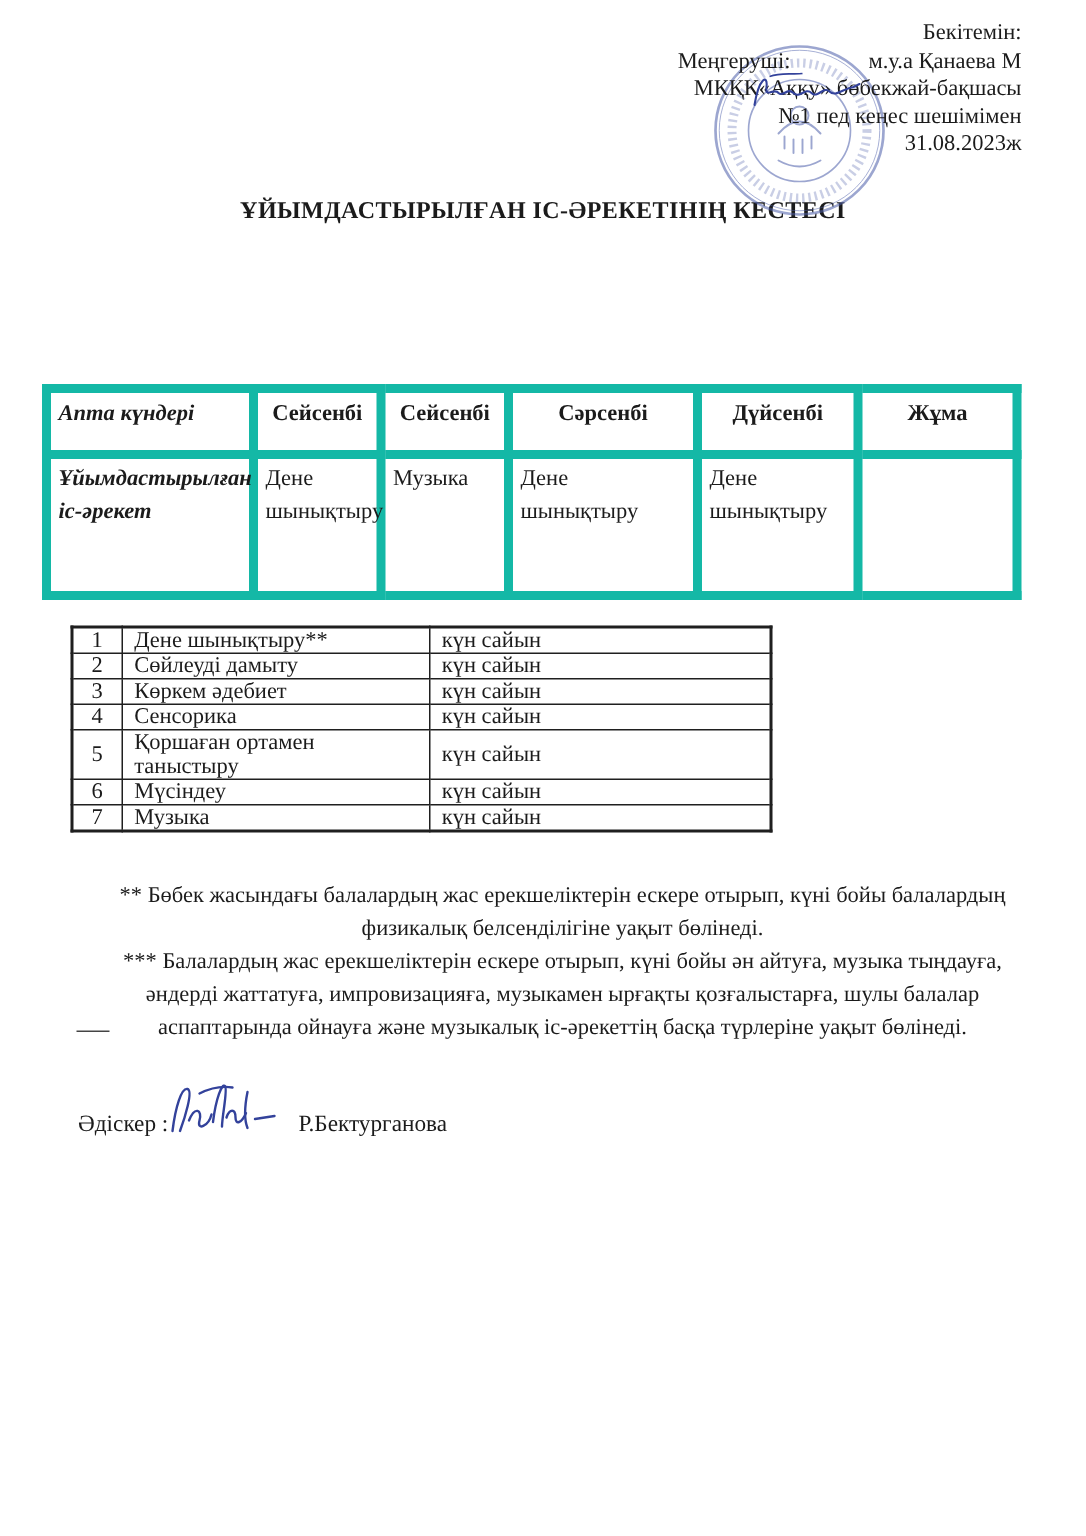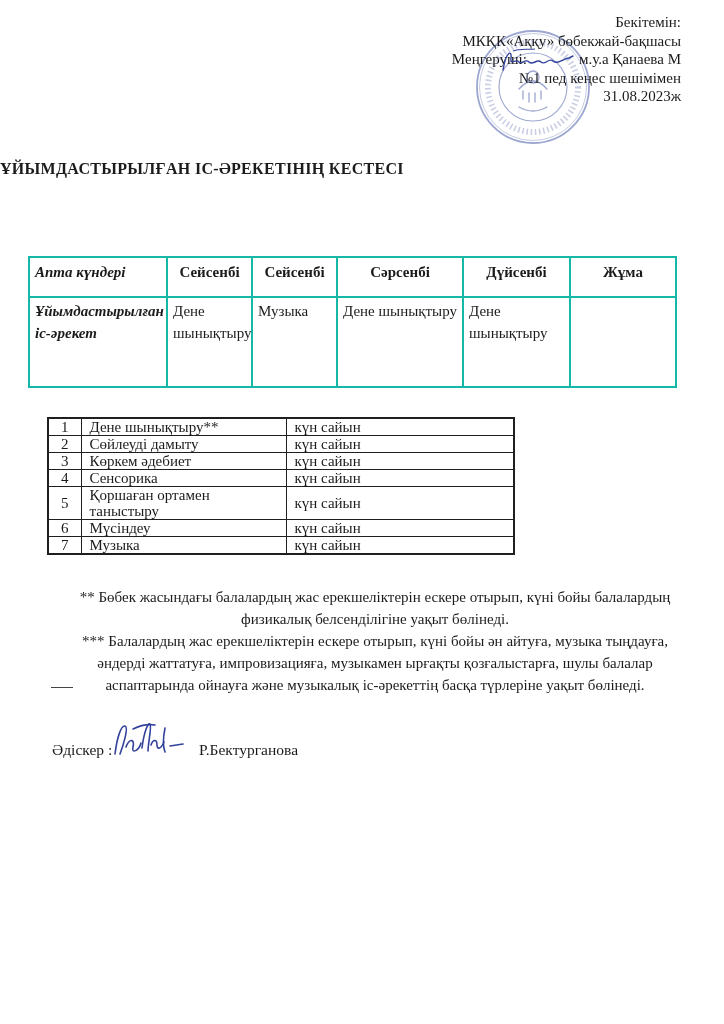--- a/index.html
+++ b/index.html
@@ -16,38 +16,38 @@
     position:absolute;top:13px;right:43px;
     text-align:right;font-size:15px;line-height:18.5px;
     white-space:nowrap;z-index:3;
   }
   .approval .gap{display:inline-block;width:52px;}
   
   .stamp{position:absolute;left:473px;top:27px;z-index:1;opacity:.55;}
   .sig-top{position:absolute;left:499px;top:46px;z-index:4;}
   
   .title{
-    position:absolute;top:160px;left:0;width:100%;
-    text-align:left;font-weight:bold;font-size:16px;letter-spacing:.3px;
+    position:absolute;top:132px;left:0;width:100%;
+    text-align:center;font-weight:bold;font-size:16px;letter-spacing:.3px;
   }
   .group-line{
     position:absolute;top:192px;left:0;width:100%;
     text-align:center;font-style:italic;font-size:15.5px;
   }
   .year-line{
     position:absolute;top:212px;left:0;width:100%;
     text-align:center;font-style:italic;font-weight:bold;font-size:15.5px;
   }
   
   table{border-collapse:collapse;table-layout:fixed;}
   .week{
     position:absolute;left:28px;top:256px;width:647px;
     border:2px solid #1f1f1f;font-size:15px;
   }
-  .week th,.week td{border:2px solid #14b8a6;padding:2px 5px;vertical-align:top;}
+  .week th,.week td{border:6px solid #14b8a6;padding:2px 5px;vertical-align:top;}
   .week th{font-weight:bold;text-align:center;padding-top:6px;height:30px;}
   .week th.corner{font-style:italic;text-align:left;border-right-width:2px;}
   .week td.rowlabel{font-weight:bold;font-style:italic;border-right-width:2px;margin-left:46px;}
   .week td{height:84px;line-height:22px;}
   
   .acts{
     position:absolute;left:47px;top:417px;width:466px;
     border:2px solid #1f1f1f;font-size:15px;
   }
   .acts td{border:1px solid #1f1f1f;height:16px;padding:0 8px;line-height:16px;vertical-align:middle;}
@@ -85,22 +85,22 @@
   </svg>
 
   <svg class="sig-top" width="78" height="30" viewBox="0 0 78 30">
     <path d="M4,24 C7,6 13,3 12,12 C11,20 17,12 20,16 C23,19 26,12 30,16
              C34,20 38,12 42,16 C46,20 50,11 54,15 C58,19 63,13 70,12 l4,-2" fill="none" stroke="#33429b" stroke-width="1.4" stroke-linecap="round"></path>
     <path d="M14,5 C22,2 30,4 36,3" fill="none" stroke="#33429b" stroke-width="1.1"></path>
   </svg>
 
   <div class="approval">
     <div>Бекітемін:</div>
+    <div><span>Меңгеруші:</span><span class="gap"></span><span>м.у.а Қанаева М</span></div>
     <div>МКҚК«Аққу» бөбекжай-бақшасы</div>
-    <div><span>Меңгеруші:</span><span class="gap"></span><span>м.у.а Қанаева М</span></div>
     <div>№1 пед кеңес шешімімен</div>
     <div>31.08.2023ж</div>
   </div>
 
   <div class="title">ҰЙЫМДАСТЫРЫЛҒАН ІС-ӘРЕКЕТІНІҢ КЕСТЕСІ</div>
 
   <table class="week">
     <colgroup>
       <col style="width:138px">
         <col style="width:85px">

